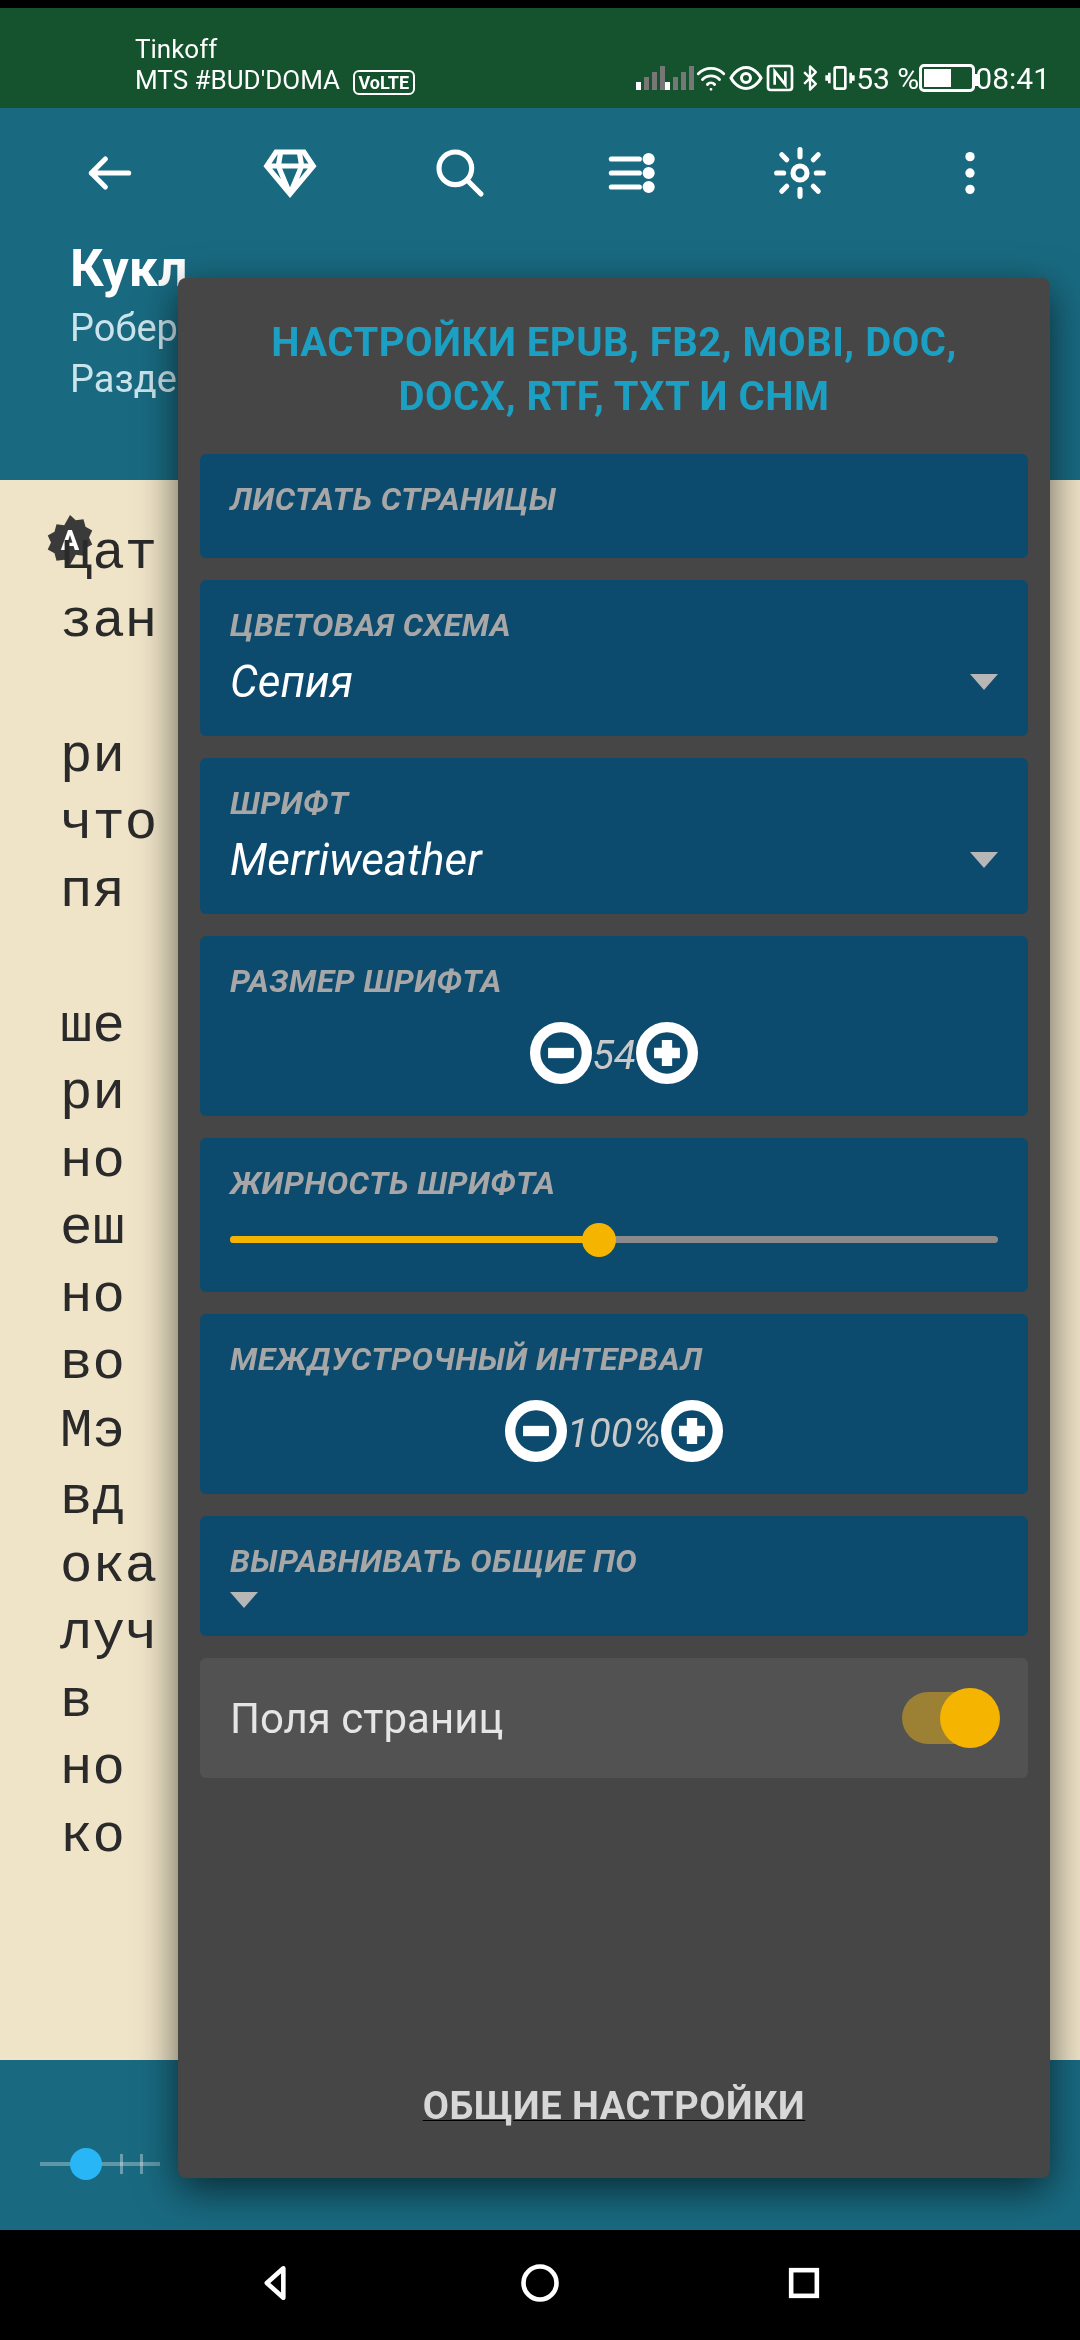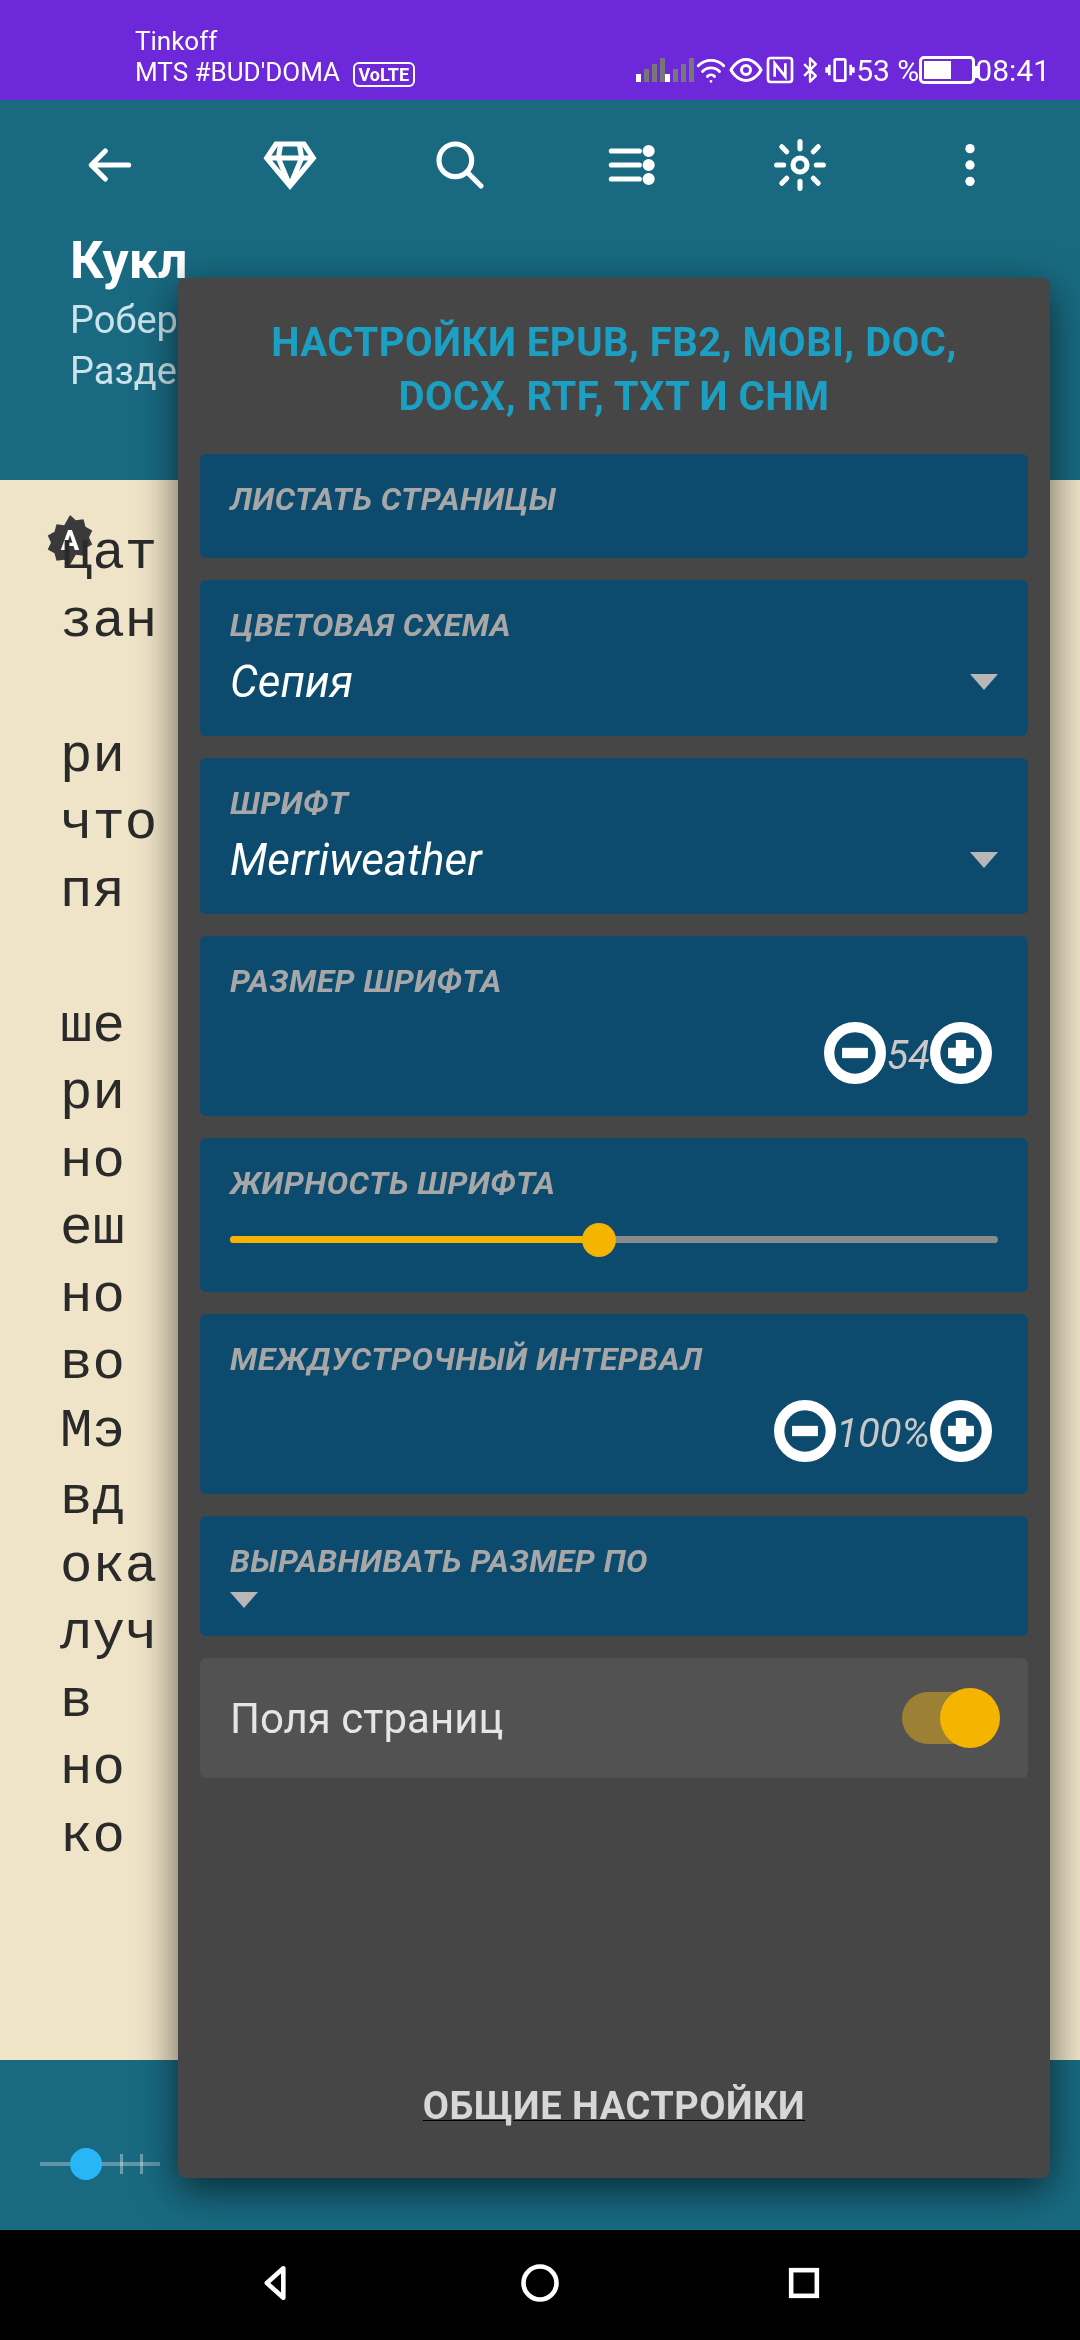--- a/index.html
+++ b/index.html
@@ -1,18 +1,18 @@
 <!DOCTYPE html>
 <html><head>
 <meta charset="utf-8">
 <style>
   * { box-sizing: border-box; margin: 0; padding: 0; }
   html, body { width: 1080px; height: 2340px; font-family: -apple-system, Roboto, sans-serif; overflow: hidden; background: #000; }
 
-  .statusbar { height: 100px; background: #6d28d9; color: #fff; display: flex; justify-content: space-between; align-items: flex-end; padding: 0 30px 12px 135px; font-size: 28px; }
+  .statusbar { height: 100px; background: #14532d; color: #fff; display: flex; justify-content: space-between; align-items: flex-end; padding: 0 30px 12px 135px; font-size: 28px; margin-top: 8px; }
   .status-left { display: flex; flex-direction: column; font-size: 26px; line-height: 1.2; }
   .status-right { display: flex; align-items: center; font-size: 30px; }
   .volte-badge { display: inline-block; border: 2px solid #fff; border-radius: 6px; font-size: 18px; padding: 0 4px; margin-left: 6px; font-weight: 700; }
   .sig-bars { display: inline-flex; align-items: flex-end; gap: 3px; height: 24px; }
   .sig-bars span { width: 5px; background: #777; }
   .sig-bars span.on { background: #fff; }
   .sig-bars span:nth-child(1){height:8px}.sig-bars span:nth-child(2){height:13px}.sig-bars span:nth-child(3){height:18px}.sig-bars span:nth-child(4){height:24px}
   .batt { display: inline-block; width: 56px; height: 28px; border: 3px solid #fff; border-radius: 5px; position: relative; }
   .batt::after { content:''; position:absolute; right:-8px; top:7px; width:5px; height:12px; background:#fff; border-radius:0 2px 2px 0;}
   .batt-fill { position:absolute; left:2px; top:2px; bottom:2px; width:53%; background:#fff; }
@@ -42,21 +42,21 @@
   .navbar svg { width: 44px; height: 44px; stroke: #fff; fill: none; stroke-width: 2.5; }
 
   
   .dialog { position: absolute; left: 178px; top: 278px; width: 872px; height: 1900px; background: #464646; border-radius: 8px; box-shadow: 0 12px 40px rgba(0,0,0,0.6); display: flex; flex-direction: column; overflow: hidden; }
   .dialog-title { color: #1ba0c4; font-size: 40px; font-weight: 700; text-align: center; padding: 38px 48px 30px; line-height: 1.35; letter-spacing: 0.5px; }
   .section { background: #0c4a6e; margin: 0 22px 22px; border-radius: 6px; padding: 26px 30px 28px; font-style: italic; }
   .section-label { color: #a7a7a7; font-size: 32px; font-weight: 700; letter-spacing: 0.5px; margin-bottom: 12px; }
   .select-row { display: flex; align-items: center; justify-content: space-between; }
   .select-val { color: #fff; font-size: 44px; }
   .caret { width: 0; height: 0; border-left: 14px solid transparent; border-right: 14px solid transparent; border-top: 16px solid #b7b7b7; }
-  .stepper-row { display: flex; align-items: center; justify-content: flex-end; padding: 10px 6px 0; }
+  .stepper-row { display: flex; align-items: center; justify-content: center; padding: 10px 6px 0; }
   .step-btn svg { width: 62px; height: 62px; stroke: #fff; fill: none; stroke-width: 4; }
   .step-val { color: #c9c9c9; font-size: 40px; }
   .slider-wrap { padding: 28px 6px 8px; position: relative; height: 50px; }
   .slider-track { position: absolute; left: 0; right: 0; top: 22px; height: 7px; background: #8a8a8a; border-radius: 4px; }
   .slider-fill { position: absolute; left: 0; top: 22px; height: 7px; background: #f5b400; border-radius: 4px; }
   .slider-thumb { position: absolute; top: 9px; width: 34px; height: 34px; border-radius: 50%; background: #f5b400; margin-left: -17px; }
   .toggle-row { display: flex; align-items: center; justify-content: space-between; background: #525252; margin: 0 22px 22px; border-radius: 6px; padding: 34px 30px; }
   .toggle-label { color: #e5e5e5; font-size: 42px; }
   .switch { width: 96px; height: 52px; border-radius: 30px; background: #9c8033; position: relative; }
   .switch-knob { position: absolute; right: -2px; top: -4px; width: 60px; height: 60px; border-radius: 50%; background: #f5b400; }
@@ -267,21 +267,21 @@
           </svg></span>
       <span class="step-val">100%</span>
       <span class="step-btn"><svg viewBox="0 0 24 24">
             <circle cx="12" cy="12" r="10"></circle>
             <path d="M7 12h10M12 7v10"></path>
           </svg></span>
     </div>
   </div>
 
   <div class="section">
-    <div class="section-label">ВЫРАВНИВАТЬ РАЗМЕР ПО</div>
+    <div class="section-label">ВЫРАВНИВАТЬ ОБЩИЕ ПО</div>
     <div class="select-row">
       <div class="caret"></div>
     </div>
   </div>
 
   <div class="toggle-row">
     <div class="toggle-label">Поля страниц</div>
     <div class="switch">
       <div class="switch-knob"></div>
     </div>

